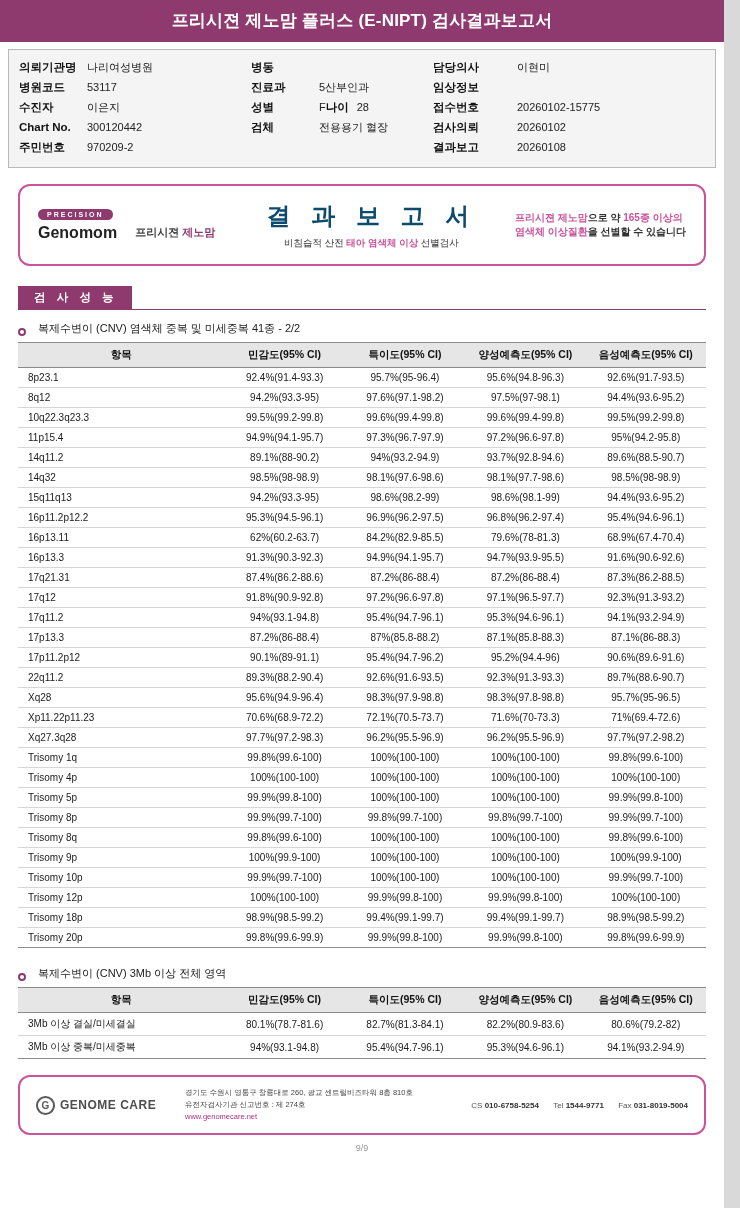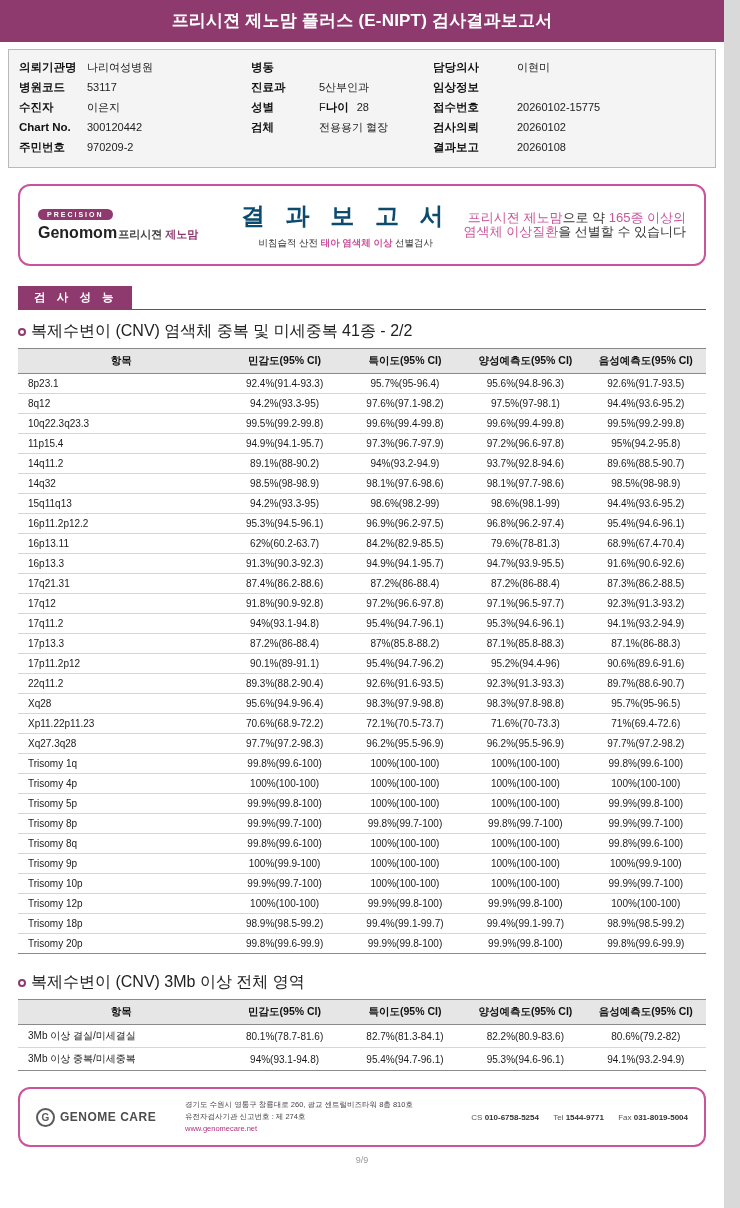--- a/index.html
+++ b/index.html
@@ -70,35 +70,35 @@
     display: inline-block;
     background: #8e3a6e;
     color: #fff;
     font-size: 7px;
     letter-spacing: 2px;
     border-radius: 8px;
     padding: 2px 9px;
     width: fit-content;
     font-weight: bold;
   }
-  .brand-main { display: flex; align-items: flex-end; gap: 1px; }
+  .brand-main { display: flex; align-items: center; gap: 18px; }
   .brand-name { font-size: 16px; font-weight: bold; color: #222; }
   .brand-kr { font-size: 11px; font-weight: bold; color: #8e3a6e; }
   .brand-kr .thin { color: #444; font-weight: bold; }
 
   .report-center { text-align: center; flex: 1; }
   .report-title {
     font-size: 24px; font-weight: bold; letter-spacing: 7px; color: #0c4a6e;
   }
   .report-sub { font-size: 9.5px; color: #333; margin-top: 5px; }
   .report-sub .hl { color: #c9549b; font-weight: bold; }
 
   .report-right {
-    text-align: right; font-size: 13px; color: #333; line-height: 14px;
-    min-width: 150px; font-weight: normal;
+    text-align: left; font-size: 10px; color: #333; line-height: 14px;
+    min-width: 150px; font-weight: bold;
   }
   .report-right .hl { color: #c9549b; }
 
   
   .section-head {
     margin: 22px 18px 0 18px;
     border-bottom: 1.5px solid #8e3a6e;
     position: relative;
     height: 22px;
   }
@@ -110,25 +110,25 @@
     font-weight: bold;
     letter-spacing: 4px;
     padding: 4px 14px 4px 16px;
     position: absolute;
     bottom: 0;
     left: 0;
   }
 
   .sub-head {
     margin: 11px 18px 6px 18px;
-    font-size: 16px;
+    font-size: 11px;
     color: #222;
     display: flex;
-    align-items: center;
-    gap: 5px;
+    align-items: flex-end;
+    gap: 12px;
   }
   .bullet-dot {
     display: inline-block;
     width: 8px; height: 8px;
     border-radius: 50%;
     border: 2px solid #8e3a6e;
     background: #fff;
   }
 
   

